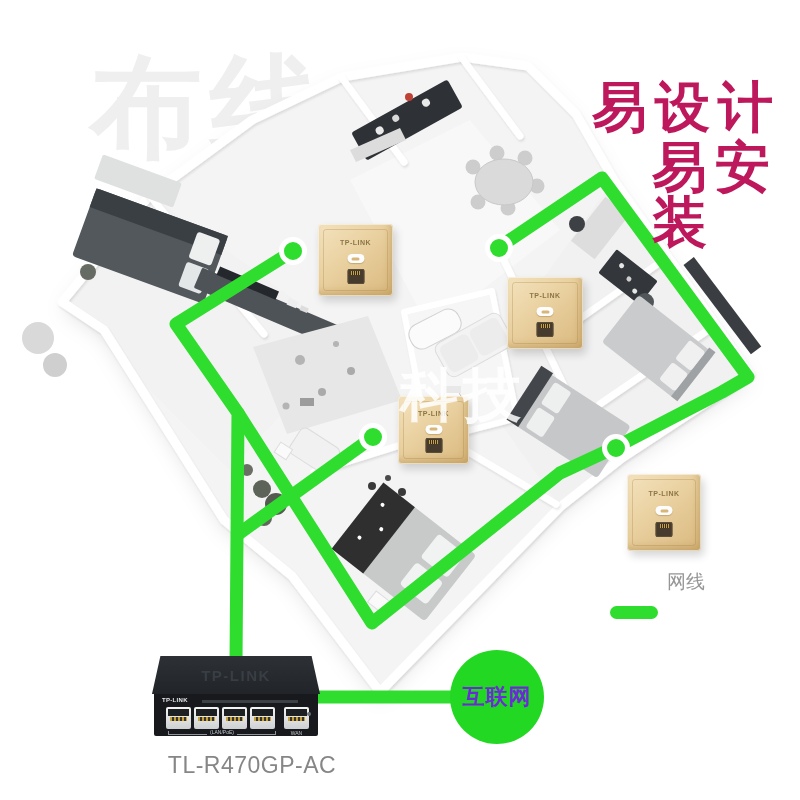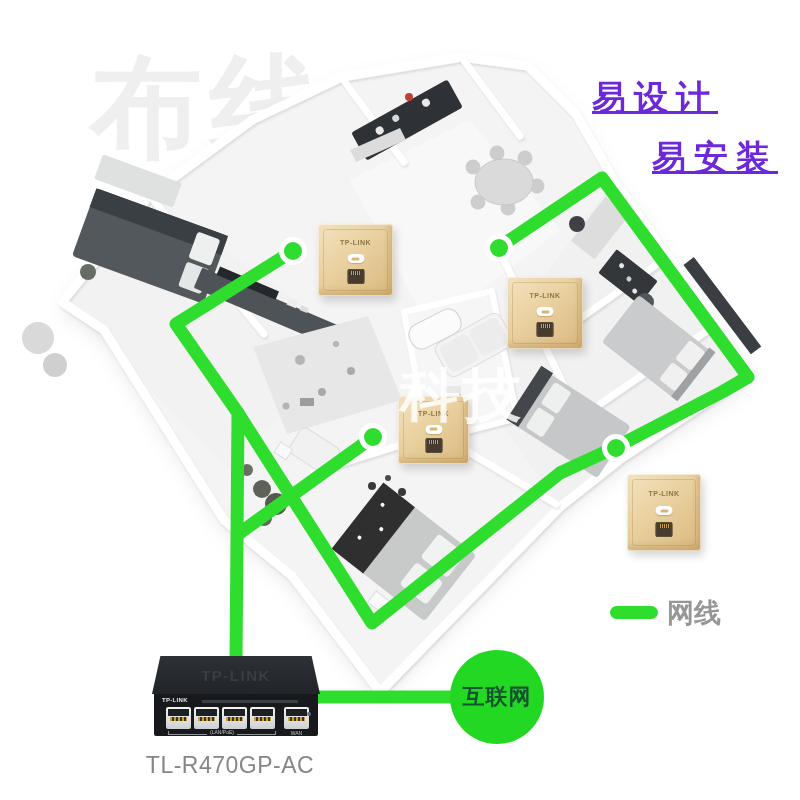--- a/index.html
+++ b/index.html
@@ -9,22 +9,22 @@
   
   .wm-buxian{position:absolute;left:90px;top:52px;font-size:112px;font-weight:700;
     color:#efefef;letter-spacing:8px;z-index:1;line-height:1;}
   .wm-keji{position:absolute;left:400px;top:366px;font-size:58px;font-weight:700;
     color:rgba(255,255,255,0.85);letter-spacing:5px;z-index:6;line-height:1;}
 
   svg.plan{position:absolute;left:0;top:0;z-index:2;}
   svg.cables{position:absolute;left:0;top:0;z-index:3;}
 
   
-  .headline{position:absolute;z-index:7;color:#6d28d9;font-weight:600;font-size:34px;
-    letter-spacing:8px;line-height:1;text-decoration:underline;}
+  .headline{position:absolute;z-index:7;color:#be185d;font-weight:600;font-size:55px;
+    letter-spacing:8px;line-height:1;}
   .headline.l1{left:592px;top:80px;}
   .headline.l2{left:652px;top:140px;}
 
   
   .ap{position:absolute;z-index:5;border-radius:4px;
     background:linear-gradient(140deg,#f4e3bf 0%,#e9d09f 45%,#d9b87e 100%);
     box-shadow:inset 0 0 0 1px rgba(255,255,255,0.55), inset -3px -4px 7px rgba(150,110,40,0.30),
       3px 5px 9px rgba(0,0,0,0.16);}
   .ap-frame{position:absolute;left:5px;right:5px;top:5px;bottom:5px;
     border:1px solid rgba(165,125,60,0.30);border-radius:3px;}
@@ -35,26 +35,26 @@
   .ap-led i{position:absolute;left:50%;top:50%;transform:translate(-50%,-50%);
     width:8px;height:3px;background:#d8b678;border-radius:2px;}
   .ap-port{position:absolute;top:62%;left:50%;transform:translateX(-50%);width:17px;height:15px;
     background:#463b2d;border-radius:2px;box-shadow:inset 0 0 0 1px #5a4d3a;}
   .ap-port i{position:absolute;left:50%;top:2px;transform:translateX(-50%);
     width:9px;height:4px;background:repeating-linear-gradient(90deg,#c79f45 0 1px,#332b20 1px 2px);}
 
   
   .legend-bar{position:absolute;left:610px;top:606px;width:48px;height:13px;border-radius:7px;
     z-index:7;}
-  .legend-label{position:absolute;left:667px;top:595px;font-size:27px;color:#969696;z-index:7;font-weight:bold;}
+  .legend-label{position:absolute;left:667px;top:569px;font-size:19px;color:#969696;z-index:7;}
 
   
   .inet{position:absolute;left:450px;top:650px;width:94px;height:94px;border-radius:50%;
     z-index:7;display:flex;align-items:center;justify-content:center;}
-  .inet span{font-size:22px;font-weight:700;color:#14532d;letter-spacing:1px;}
+  .inet span{font-size:22px;font-weight:700;color:#6d28d9;letter-spacing:1px;}
 
   
   .router{position:absolute;left:152px;top:656px;width:168px;height:88px;z-index:7;}
   .router-top{position:absolute;left:0;top:0;width:168px;height:38px;
     background:linear-gradient(#2d3135,#212529);
     clip-path:polygon(5% 0,95% 0,100% 100%,0 100%);
     display:flex;align-items:center;justify-content:center;}
   .router-top span{font-size:15px;font-weight:700;letter-spacing:1.5px;color:#383e44;}
   .router-front{position:absolute;left:2px;right:2px;top:38px;height:42px;background:#17191d;
     border-radius:0 0 2px 2px;}
@@ -70,21 +70,21 @@
   .rj45.wan{margin-left:6px;}
   .lan-brk{position:absolute;left:14px;top:37px;width:106px;height:3px;
     border-left:1px solid #8f959b;border-right:1px solid #8f959b;border-bottom:1px solid #8f959b;}
   .lan-label{position:absolute;left:0;right:0;top:-2px;text-align:center;font-size:5px;
     color:#c2c7cb;}
   .lan-label em{font-style:normal;background:#17191d;padding:0 3px;}
   .wan-label{position:absolute;left:130px;top:36px;width:25px;text-align:center;font-size:5px;
     color:#c2c7cb;}
   .led-dot{position:absolute;right:7px;top:18px;width:4px;height:4px;border-radius:50%;
     background:#6a7076;}
-  .router-caption{position:absolute;left:124px;top:752px;width:212px;text-align:center;
+  .router-caption{position:absolute;left:146px;top:752px;width:212px;text-align:center;
     font-size:23px;color:#868686;letter-spacing:0.5px;z-index:7;}
 </style>
 </head>
 <body>
 
 <div class="stage">
 
   <div class="wm-buxian">布线</div>
 
   <svg class="plan" width="800" height="800" viewBox="0 0 800 800">

